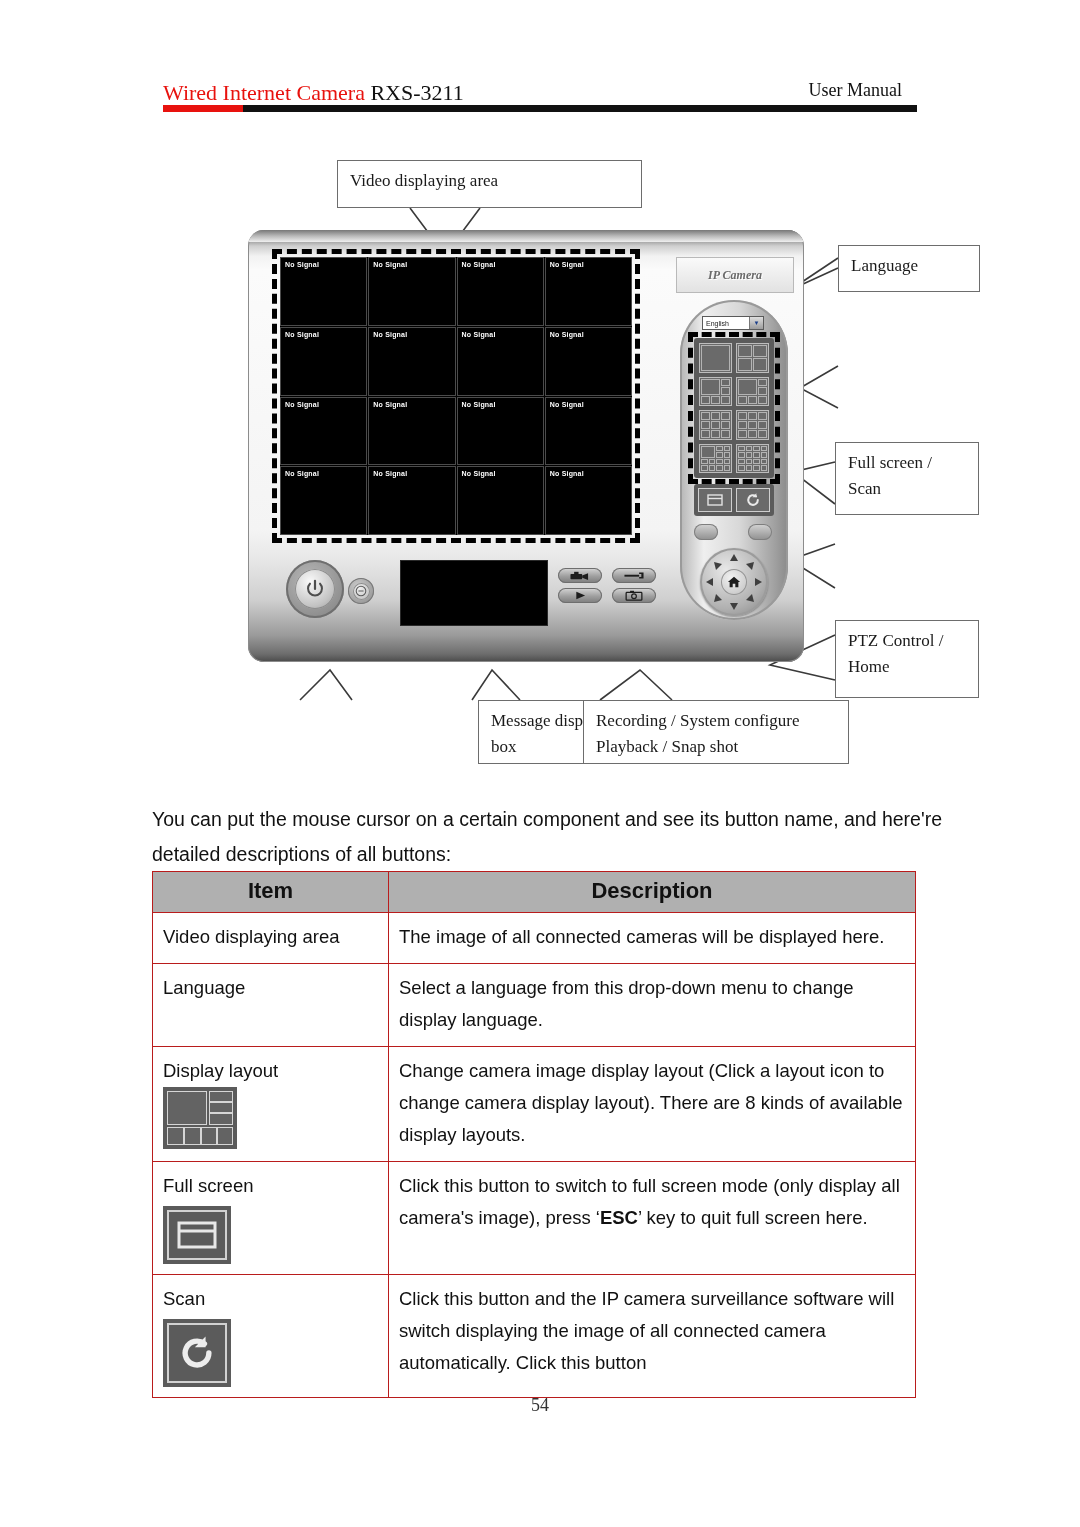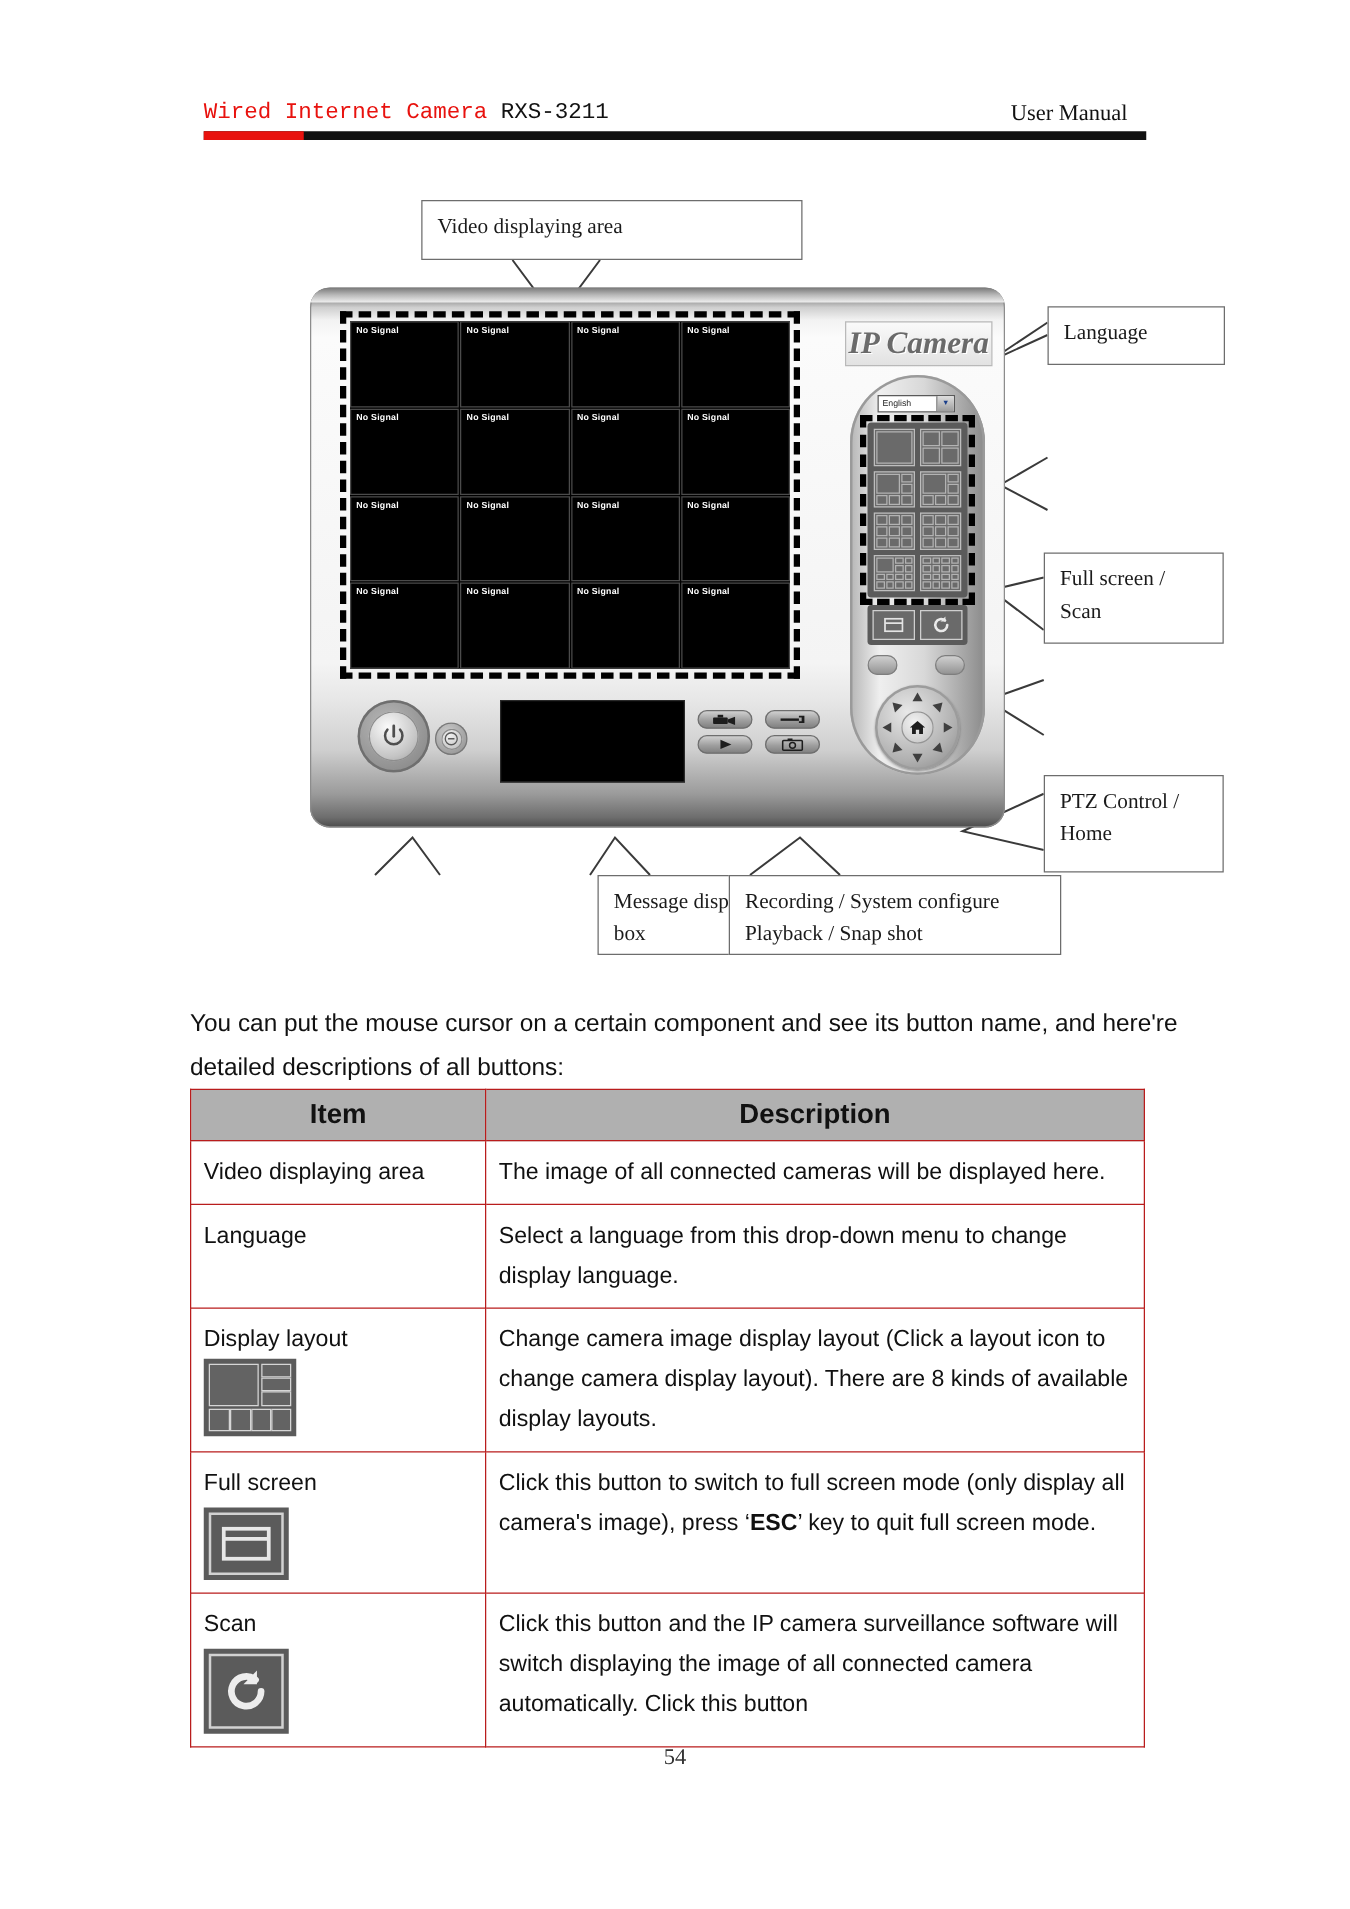--- a/index.html
+++ b/index.html
@@ -21,22 +21,22 @@
     position: absolute;
     left: 163px;
     top: 80px;
     width: 754px;
     height: 34px;
   }
   #header-title {
     position: absolute;
     left: 0;
     top: 0;
-    font-family: Liberation Mono, monospace;
-    font-size: 18px;
+    font-family: Liberation Serif, serif;
+    font-size: 22px;
     white-space: nowrap;
   }
   #header-title .red {
     color: #e8120e;
   }
   #header-title .black {
     color: #111;
   }
   #header-right {
     position: absolute;
@@ -178,21 +178,21 @@
     width: 116px;
     height: 34px;
     border: 1px solid #b9b9b9;
     background: linear-gradient(to bottom, #fafafa, #e2e2e2);
     display: flex;
     align-items: center;
     justify-content: center;
     font-family: "Liberation Serif", serif;
     font-style: italic;
     font-weight: bold;
-    font-size: 25px;
+    font-size: 12px;
     color: #6a6a6a;
     text-shadow: 1px 1px 0 #fff;
   }
 
   
   #pod {
     position: absolute;
     left: 432px;
     top: 70px;
     width: 108px;
@@ -862,21 +862,21 @@
         <div>Full screen</div>
         <div class="cell-icon">
           <div class="icon-fs">
             <svg width="40" height="28" viewBox="0 0 40 28">
               <rect x="2" y="2" width="36" height="24" fill="none" stroke="#e8e8e8" stroke-width="3"></rect>
               <line x1="2" y1="10" x2="38" y2="10" stroke="#e8e8e8" stroke-width="3"></line>
             </svg>
           </div>
         </div>
       </td>
-      <td><span>Click this button to switch to full screen mode (only display all camera's image), press ‘</span><b>ESC</b><span>’ key to quit full screen mode.</span></td>
+      <td><span>Click this button to switch to full screen mode (only display all camera's image), press ‘</span><b>ESC</b><span>’ key to quit full screen here.</span></td>
     </tr>
     <tr>
       <td>
         <div>Scan</div>
         <div class="cell-icon">
           <div class="icon-scan">
             <svg width="38" height="38" viewBox="0 0 24 24">
               <path d="M19.5 12a7.5 7.5 0 1 1-2.8-5.8" fill="none" stroke="#ededed" stroke-width="3.4" stroke-linecap="round"></path>
               <path d="M17.4 1.5 L17.4 8.4 L10.6 8.4 Z" fill="#ededed"></path>
             </svg>

